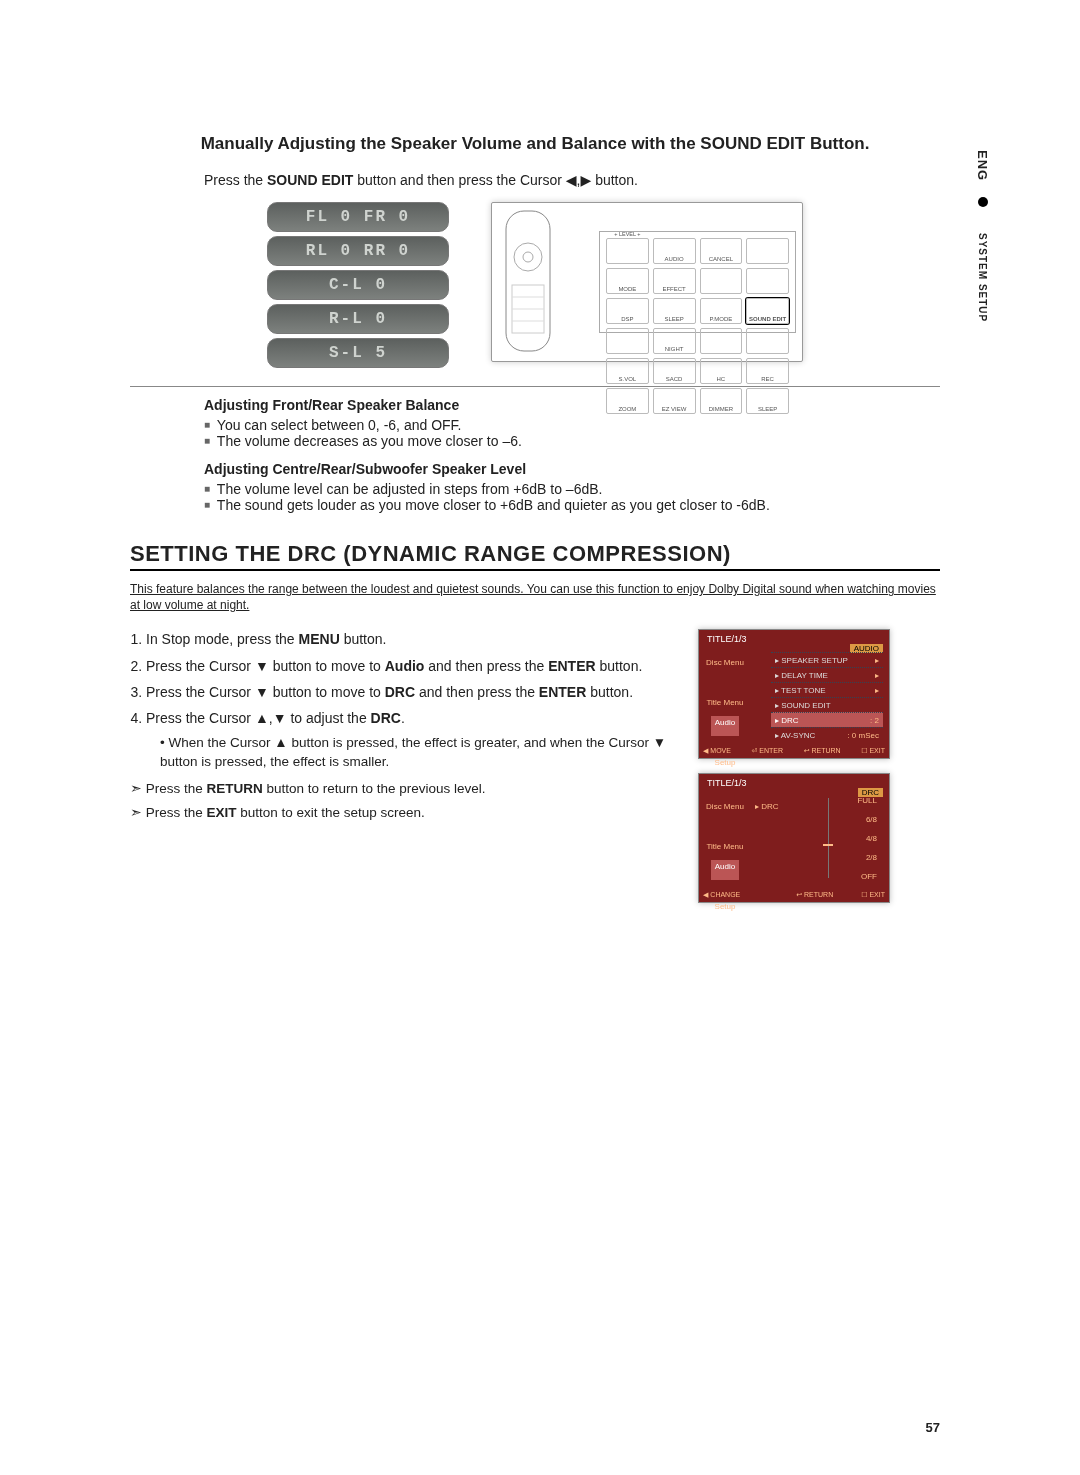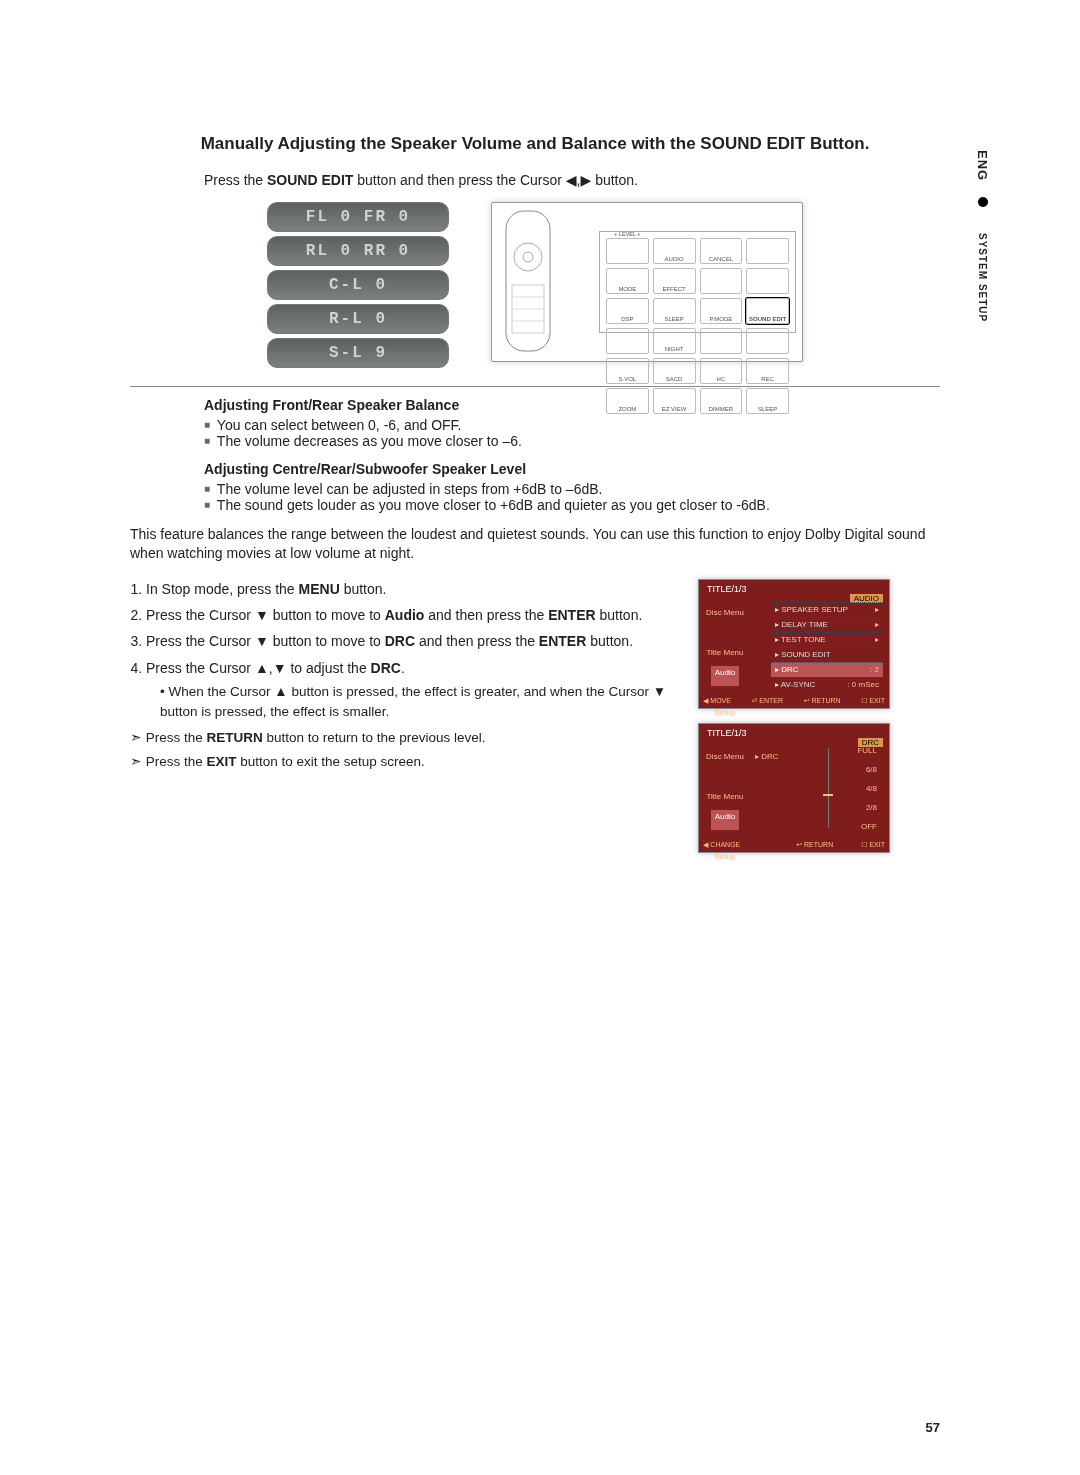--- a/index.html
+++ b/index.html
@@ -101,23 +101,24 @@
     margin: 8px 0 4px 74px;
   }
   .bullet-list {
     margin: 0 0 12px 74px;
     padding: 0;
     list-style: none;
     font-size: 14px;
   }
   .bullet-list li::before { content:"■ "; color:#666; font-size:10px; position:relative; top:-2px; margin-right:4px; }
   .intro-para {
-    font-size: 14px;
+    font-size: 12px;
     margin: 10px 0 16px 0;
     line-height: 1.35;
+    text-decoration: underline;
   }
   .steps-row { display:flex; gap:22px; }
   .steps-list {
     margin:0; padding:0 0 0 16px; font-size:14px; line-height:1.45; width:530px;
   }
   .steps-list li { margin-bottom:6px; }
   .nested-note { margin:4px 0 0 14px; font-size:13.5px; }
   .nested-note::before { content:"• "; }
   .arrow-line { font-size:13.5px; margin:8px 0 0 0; }
   .arrow-line::before { content:" ➣ "; font-size:14px; position:relative; }
@@ -179,21 +180,21 @@
   <p class="press-line">
     <span>Press the </span><span class="bold">SOUND EDIT</span><span> button and then press the Cursor ◀,▶ button.</span>
   </p>
 
   <div class="figures-row">
     <div class="lcd-stack">
       <div class="lcd">FL 0  FR 0</div>
       <div class="lcd">RL 0  RR 0</div>
       <div class="lcd">C-L   0</div>
       <div class="lcd">R-L   0</div>
-      <div class="lcd">S-L   9</div>
+      <div class="lcd">S-L   5</div>
     </div>
     <div class="remote-panel">
       <svg class="remote-svg" width="56" height="146">
         <rect x="6" y="2" width="44" height="140" rx="18" ry="18" fill="#fff" stroke="#888"></rect>
         <circle cx="28" cy="48" r="14" fill="none" stroke="#aaa"></circle>
         <circle cx="28" cy="48" r="5" fill="none" stroke="#aaa"></circle>
         <rect x="12" y="76" width="32" height="48" fill="none" stroke="#ccc"></rect>
         <line x1="12" y1="88" x2="44" y2="88" stroke="#ddd"></line>
         <line x1="12" y1="100" x2="44" y2="100" stroke="#ddd"></line>
         <line x1="12" y1="112" x2="44" y2="112" stroke="#ddd"></line>
@@ -286,20 +287,21 @@
     <li>You can select between 0, -6, and OFF.</li>
     <li>The volume decreases as you move closer to –6.</li>
   </ul>
 
   <div class="sub-title">Adjusting Centre/Rear/Subwoofer Speaker Level</div>
   <ul class="bullet-list">
     <li>The volume level can be adjusted in steps from +6dB to –6dB.</li>
     <li>The sound gets louder as you move closer to +6dB and quieter as you get closer to -6dB.</li>
   </ul>
 
+  <h2>SETTING THE DRC (DYNAMIC RANGE COMPRESSION)</h2>
   <p class="intro-para">This feature balances the range between the loudest and quietest sounds. You can use this function to enjoy Dolby Digital sound when watching movies at low volume at night.</p>
 
   <div class="steps-row">
     <div>
       <ol class="steps-list">
         <li><span>In Stop mode, press the </span><span class="bold">MENU</span><span> button.</span></li>
         <li><span>Press the Cursor ▼ button to move to </span><span class="bold">Audio</span><span> and then press the </span><span class="bold">ENTER</span><span> button.</span></li>
         <li><span>Press the Cursor ▼ button to move to </span><span class="bold">DRC</span><span> and then press the </span><span class="bold">ENTER</span><span> button.</span></li>
         <li><span>Press the Cursor ▲,▼ to adjust the </span><span class="bold">DRC</span><span>.</span>
           <div class="nested-note">When the Cursor ▲ button is pressed, the effect is greater, and when the Cursor ▼ button is pressed, the effect is smaller.</div>

